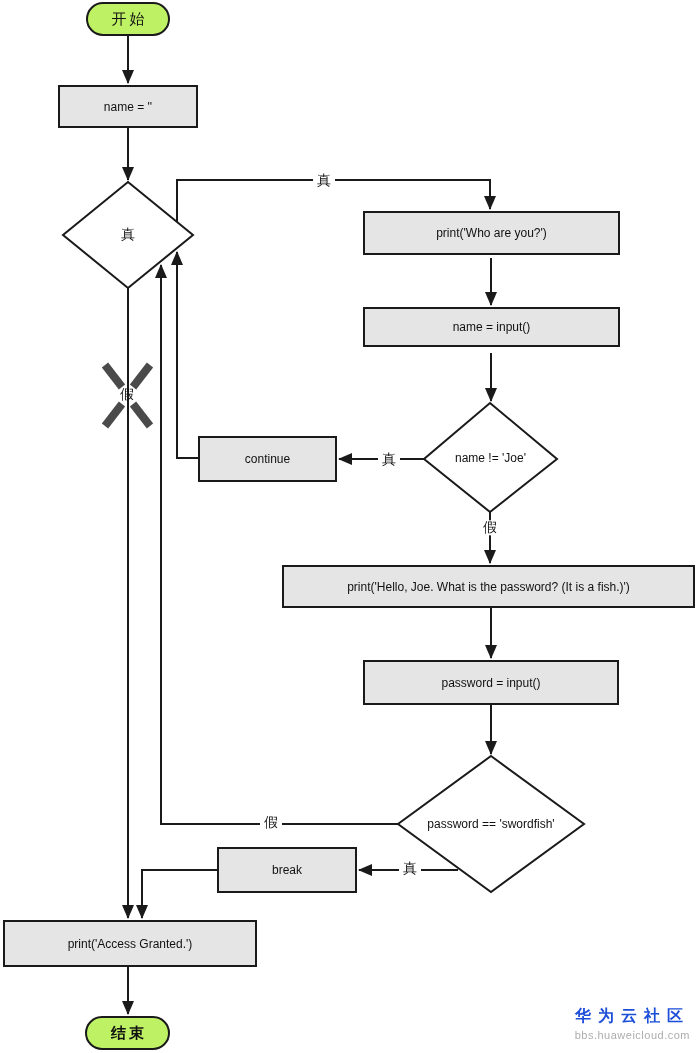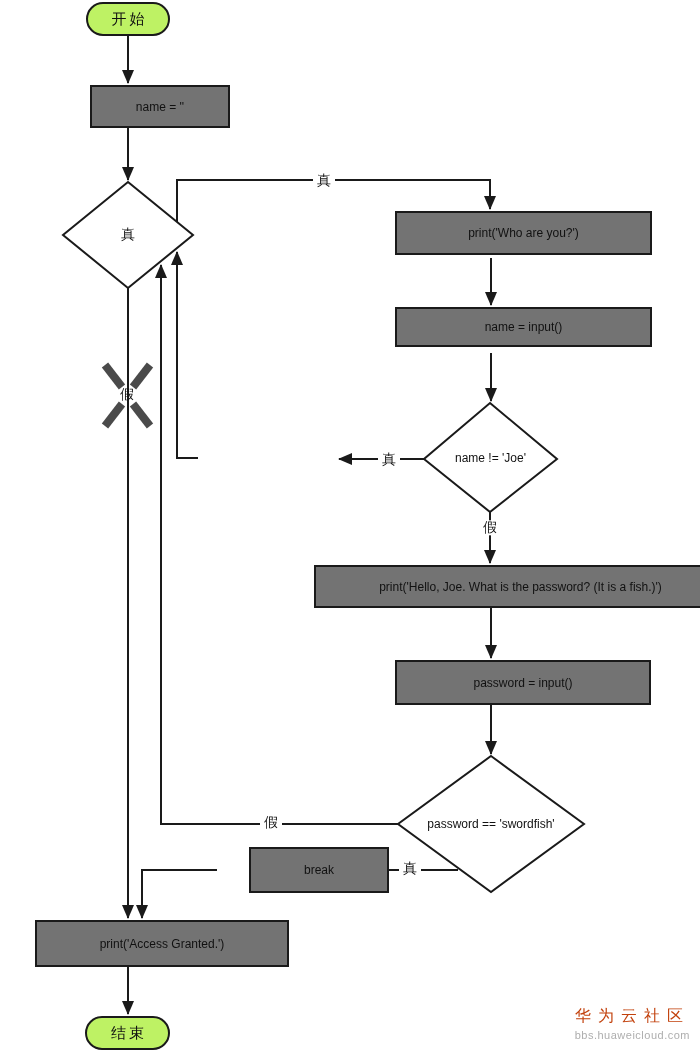--- a/index.html
+++ b/index.html
@@ -2,42 +2,42 @@
 <html><head>
 <meta charset="utf-8">
 <style>
   html,body { margin:0; padding:0; background:#ffffff; }
   #canvas {
     position:relative; width:700px; height:1053px; background:#ffffff;
     font-family:"Liberation Sans", sans-serif; color:#111; overflow:hidden;
   }
   #wires { position:absolute; left:0; top:0; width:700px; height:1053px; }
   .rect-node {
-    position:absolute; box-sizing:border-box; background:#737373;
+    position:absolute; box-sizing:border-box; background:#e5e5e5;
     border:2px solid #1a1a1a; display:flex; align-items:center; justify-content:center;
-    font-size:12px; text-align:center; white-space:nowrap;margin-left:32px;
+    font-size:12px; text-align:center; white-space:nowrap;
   }
   .oval-node {
     position:absolute; box-sizing:border-box; background:#bef264;
     border:2px solid #1a1a1a; border-radius:17px;
     display:flex; align-items:center; justify-content:center;
     font-size:15px; letter-spacing:3px; text-indent:3px;
   }
   .diamond-label {
     position:absolute; display:flex; align-items:center; justify-content:center;
     font-size:12px; text-align:center; pointer-events:none; white-space:nowrap;
   }
   .diamond-label.cn { font-size:14px; }
   .line-label {
     position:absolute; transform:translate(-50%,-50%); background:#fff;
     padding:0 4px; font-size:14px; line-height:1.1;
   }
   .line-label.bare { background:transparent; padding:0; }
   #watermark { position:absolute; right:10px; top:1006px; text-align:right; }
-  #wm-title { font-size:16px; letter-spacing:7px; color:#c2410c; }
+  #wm-title { font-size:16px; letter-spacing:7px; color:#1d4ed8;font-weight:bold; }
   #wm-url { font-size:11px; letter-spacing:0.5px; color:#aeaeae; margin-top:2px; }
 </style>
 </head>
 <body>
 
 <div id="canvas">
 
   <svg id="wires" viewBox="0 0 700 1053" xmlns="http://www.w3.org/2000/svg">
     <defs>
       <marker id="arrow" markerWidth="7" markerHeight="6" refX="6.5" refY="3" orient="auto">
@@ -68,25 +68,26 @@
     </g>
     <g stroke="#4a4a4a" stroke-width="8" fill="none">
       <path d="M105,365 L122,387"></path>
       <path d="M150,365 L133,387"></path>
       <path d="M105,426 L122,404"></path>
       <path d="M150,426 L133,404"></path>
     </g>
   </svg>
 
   <div class="oval-node" style="left:86px; top:2px; width:84px; height:34px;">开始</div>
-  <div class="oval-node" style="left:85px; top:1016px; width:85px; height:34px;">结束</div>
+  <div class="oval-node" style="left:85px; top:1016px; width:85px; height:34px;font-weight:bold;">结束</div>
 
   <div class="rect-node" style="left:58px; top:85px; width:140px; height:43px;">name = ''</div>
   <div class="rect-node" style="left:363px; top:211px; width:257px; height:44px;">print('Who are you?')</div>
   <div class="rect-node" style="left:363px; top:307px; width:257px; height:40px;">name = input()</div>
+  <div class="rect-node" style="left:198px; top:436px; width:139px; height:46px;">continue</div>
   <div class="rect-node" style="left:282px; top:565px; width:413px; height:43px;">print('Hello, Joe. What is the password? (It is a fish.)')</div>
   <div class="rect-node" style="left:363px; top:660px; width:256px; height:45px;">password = input()</div>
   <div class="rect-node" style="left:217px; top:847px; width:140px; height:46px;">break</div>
   <div class="rect-node" style="left:3px; top:920px; width:254px; height:47px;">print('Access Granted.')</div>
 
   <div class="diamond-label cn" style="left:63px; top:182px; width:130px; height:106px;">真</div>
   <div class="diamond-label" style="left:424px; top:403px; width:133px; height:109px;">name != 'Joe'</div>
   <div class="diamond-label" style="left:398px; top:756px; width:186px; height:136px;">password == 'swordfish'</div>
 
   <div class="line-label" style="left:324px; top:181px;">真</div>

